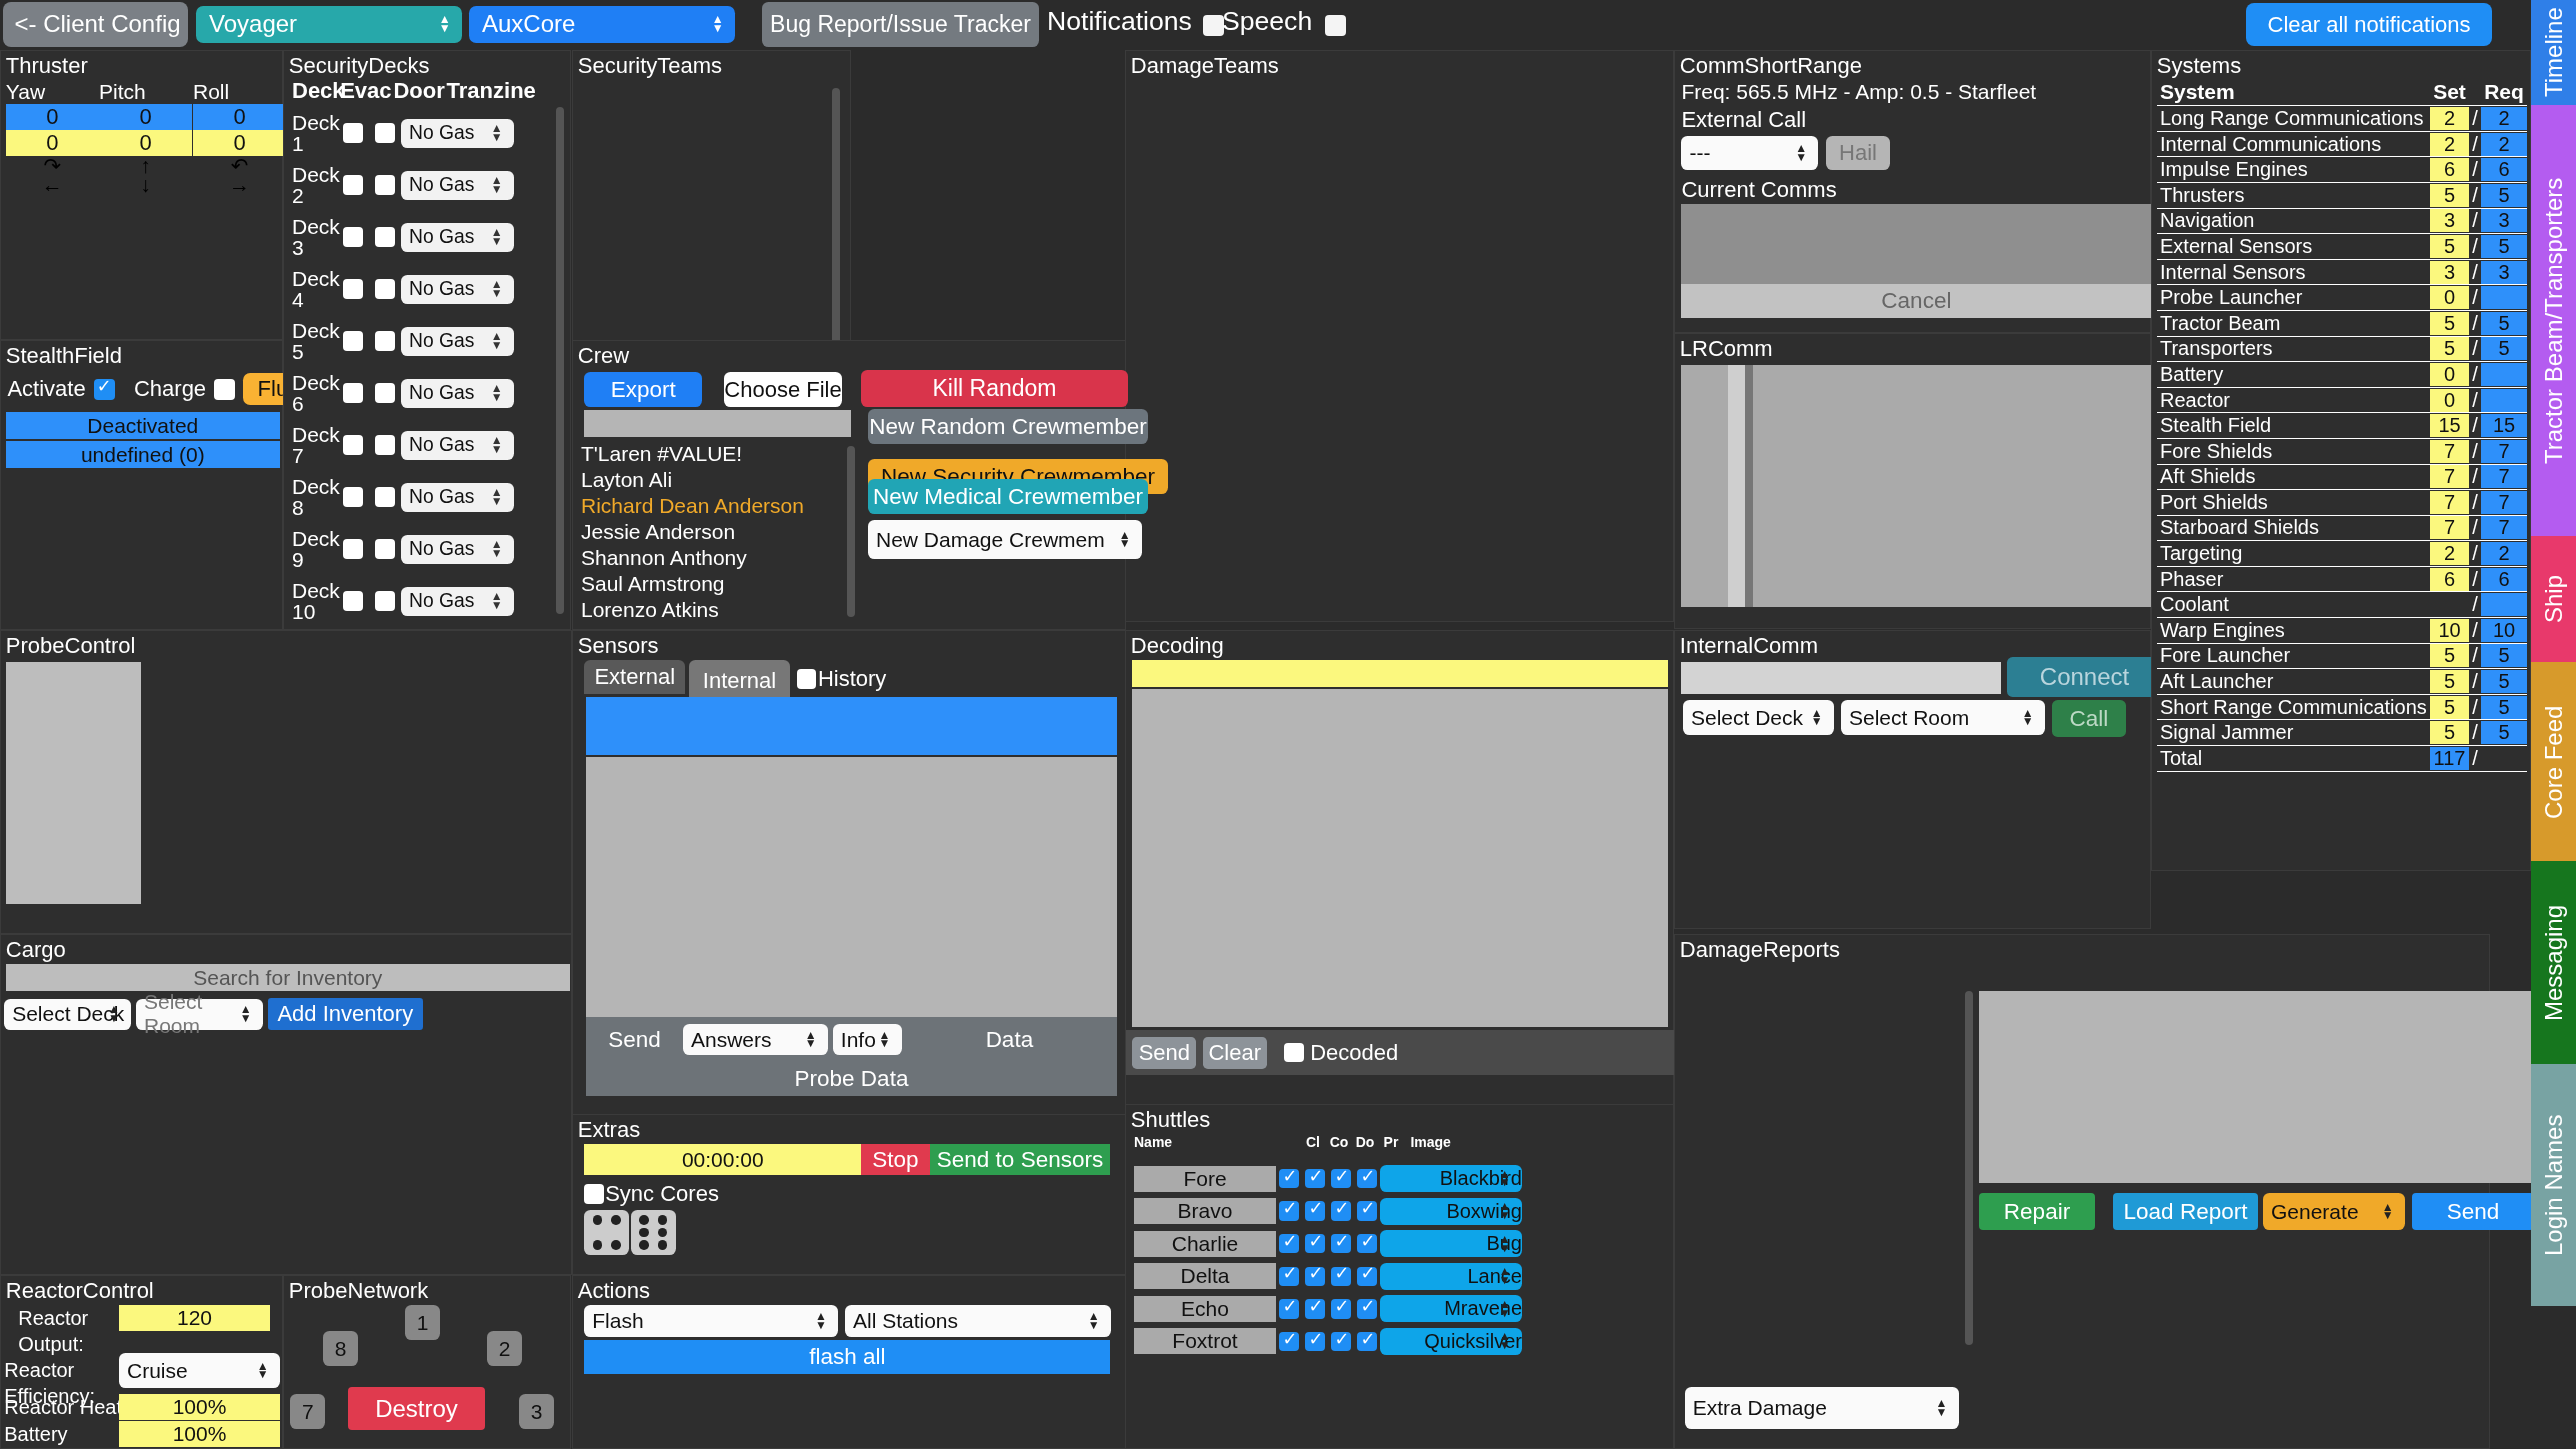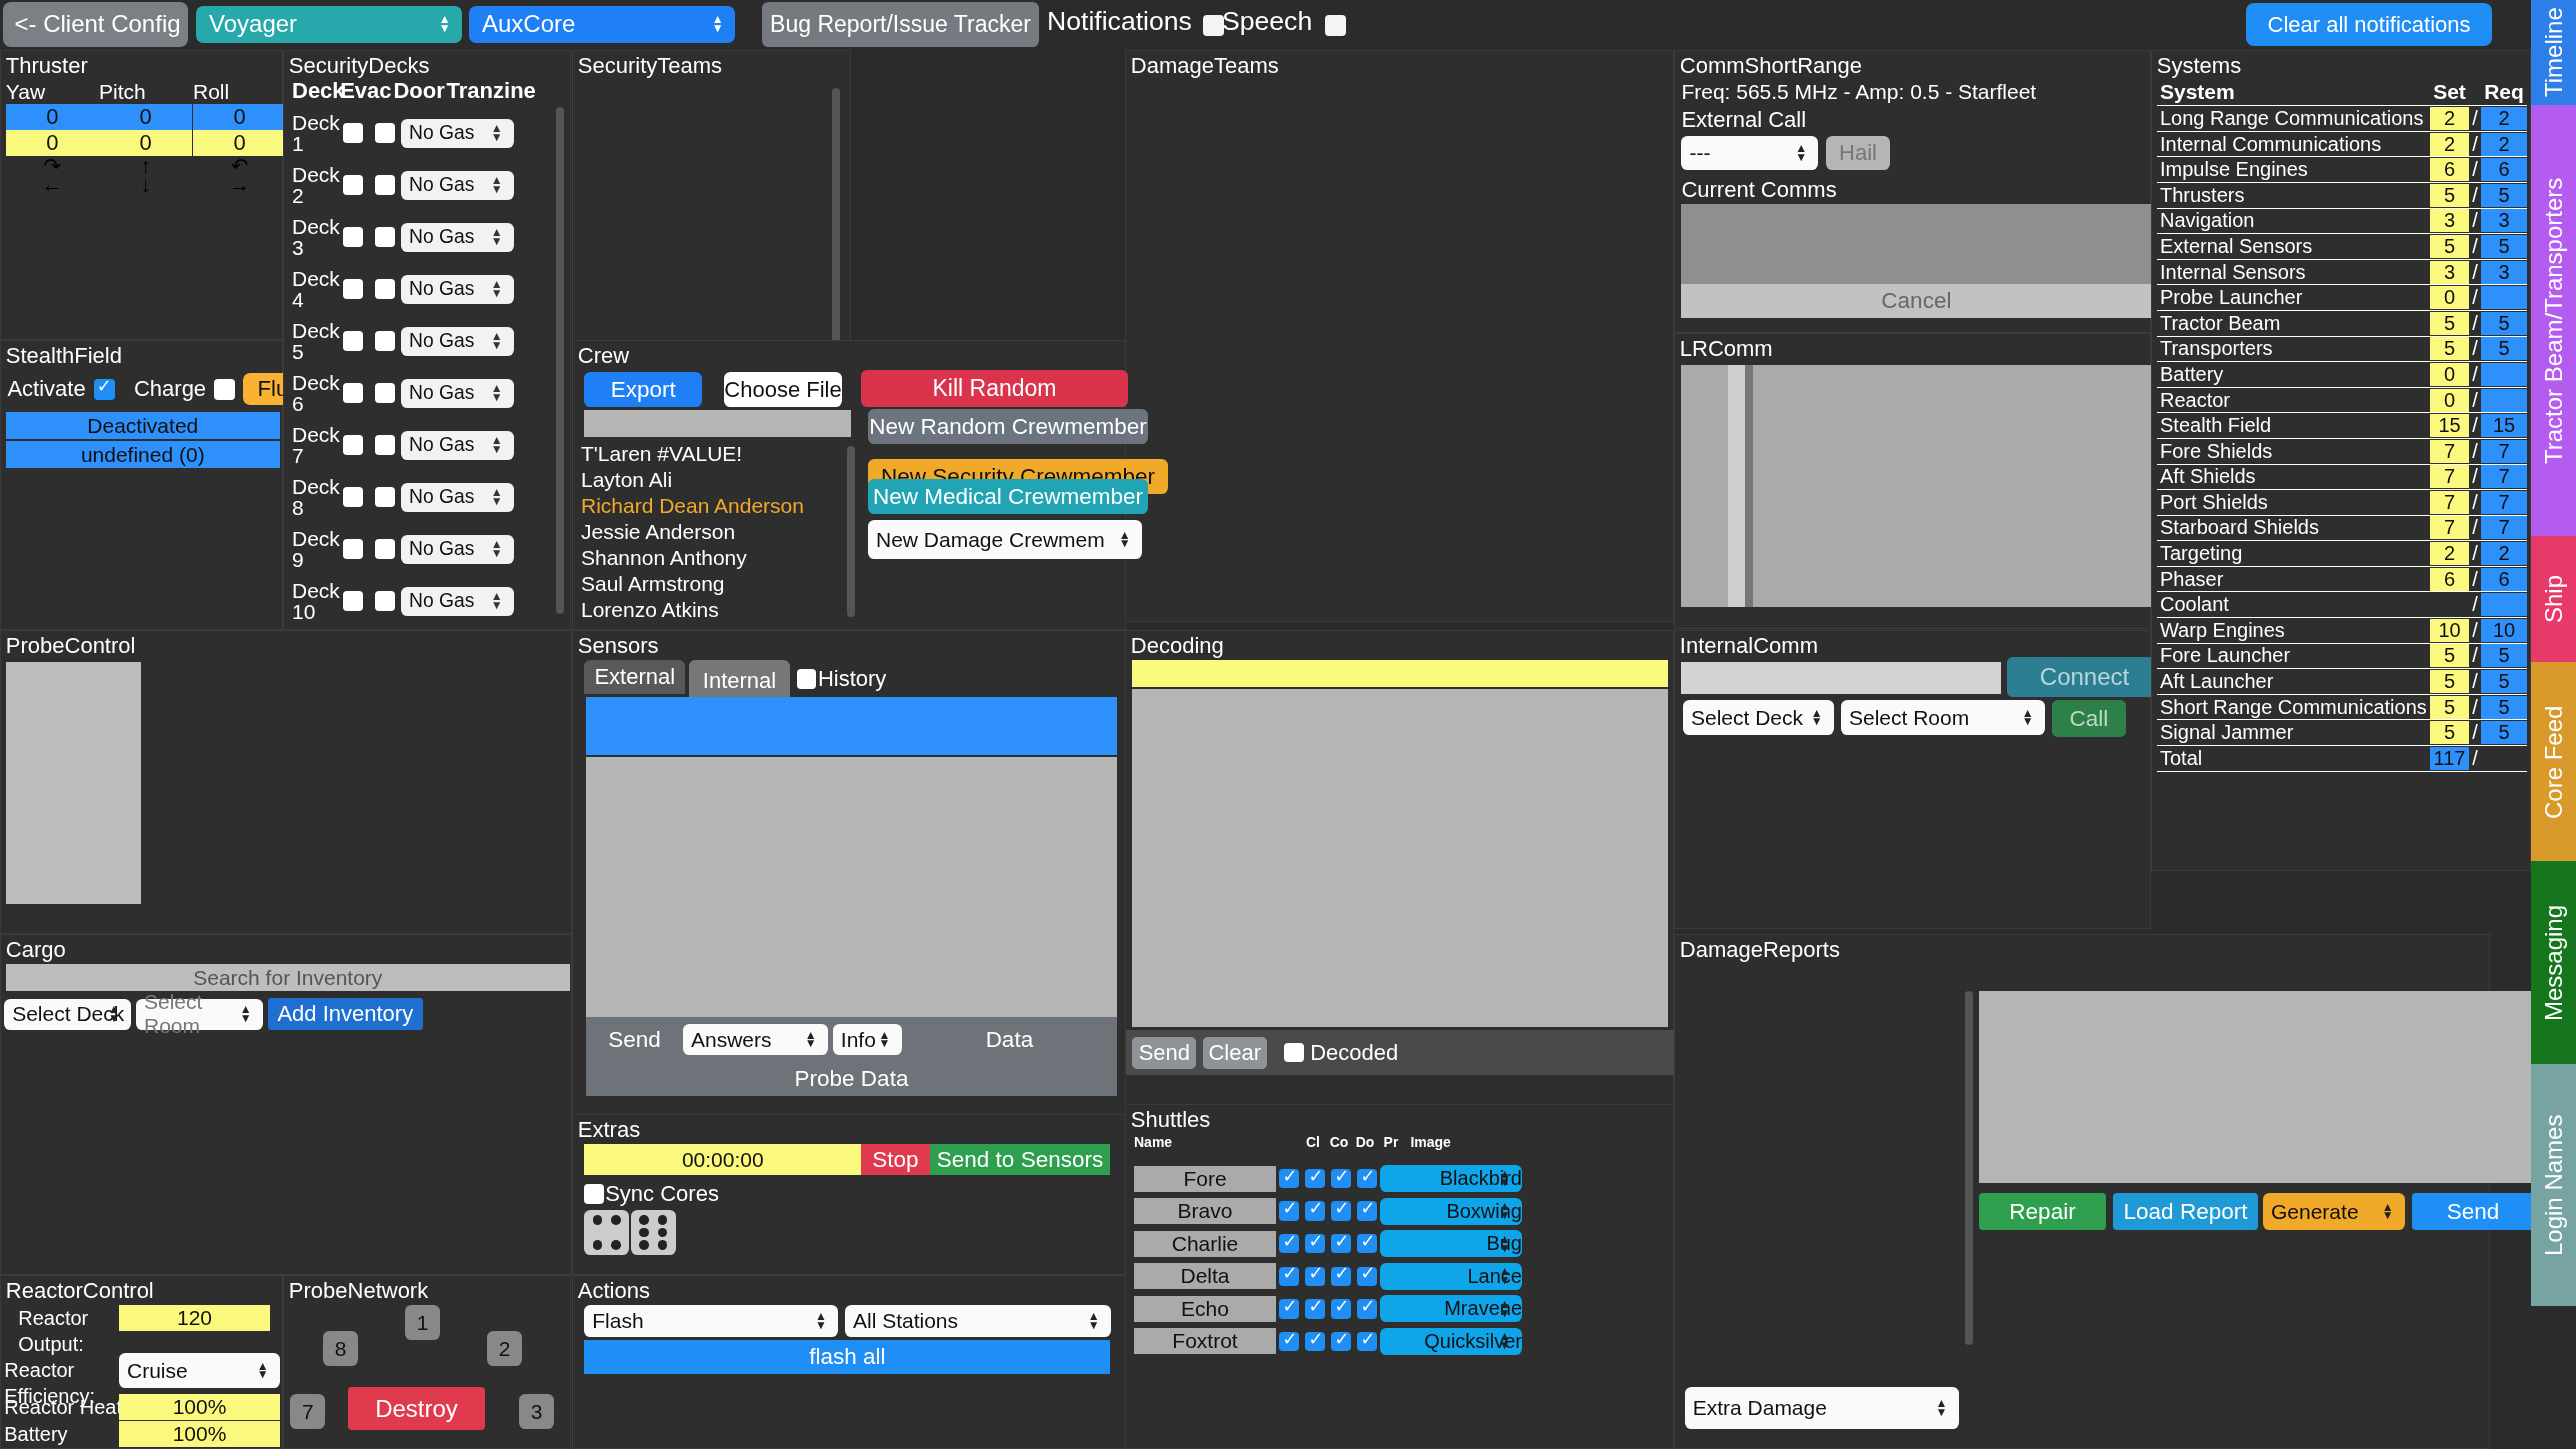--- a/index.html
+++ b/index.html
@@ -567,21 +567,21 @@
       <span>Select Room</span>
       <span class="spin">▲<br>▼</span>
     </div>
     <div class="btn" style="position:absolute; left:377px; top:69px; width:74px; height:37px; background:#2e8049; color:#bcd9c5; border-radius:5.6px; font-size:22.5px;">Call</div>
   </div>
 
   <div class="panel" style="left:1674px; top:934px; width:816px; height:515px;">
     <div class="panel-title">DamageReports</div>
     <div class="scrollv" style="left:290px; top:56px; height:354px;"></div>
     <div style="position:absolute; left:304px; top:56px; width:555px; height:192px; background:#b5b5b5;"></div>
-    <div class="btn" style="position:absolute; left:304px; top:258px; width:127px; height:37px; background:#2e9e4f; color:#fff; border-radius:4px; font-size:22.5px;">Repair</div>
+    <div class="btn" style="position:absolute; left:304px; top:258px; width:116px; height:37px; background:#2e9e4f; color:#fff; border-radius:4px; font-size:22.5px;">Repair</div>
     <div class="btn" style="position:absolute; left:438px; top:258px; width:145px; height:37px; background:#1f9ad6; color:#fff; border-radius:4px; font-size:22.5px;">Load Report</div>
     <div class="sel-white" style="position:absolute; left:588px; top:258px; width:142px; height:37px; background:#f0a929; color:#111;">
       <span>Generate</span>
       <span class="spin">▲<br>▼</span>
     </div>
     <div class="btn" style="position:absolute; left:737px; top:258px; width:122px; height:37px; background:#1f8ef5; color:#fff; border-radius:4px; font-size:22.5px;">Send</div>
     <div class="sel-white" style="position:absolute; left:9.7px; top:452px; width:274px; height:42px;">
       <span>Extra Damage</span>
       <span class="spin">▲<br>▼</span>
     </div>

